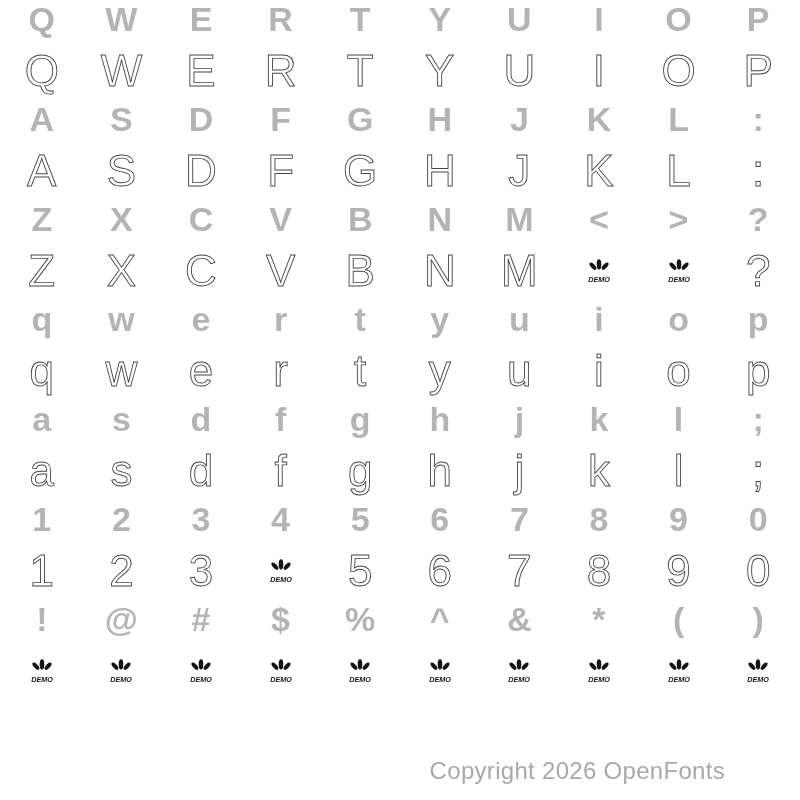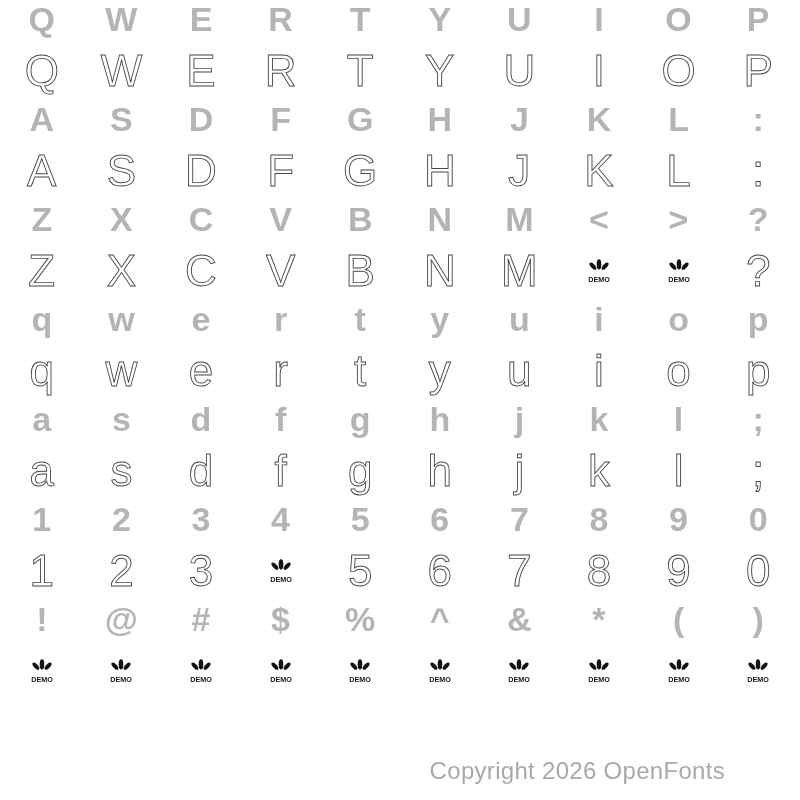--- a/index.html
+++ b/index.html
@@ -43,20 +43,21 @@
     color: var(--thin-color, #4a4a4a);
   }
   @supports (-webkit-text-stroke: 1px black) {
     .row.thin {
       color: transparent;
       -webkit-text-stroke: 0.9px var(--thin-color, #4a4a4a);
     }
   }
   .demo-glyph {
     display: inline-flex;
+    font-style: italic;
     -webkit-text-stroke: 0;
   }
   .demo-glyph svg { display: block; }
   .demo-glyph-label {
     font-family: "Liberation Sans", sans-serif;
     font-weight: bold;
   }
   .copyright {
     position: absolute;
     top: 757px;

